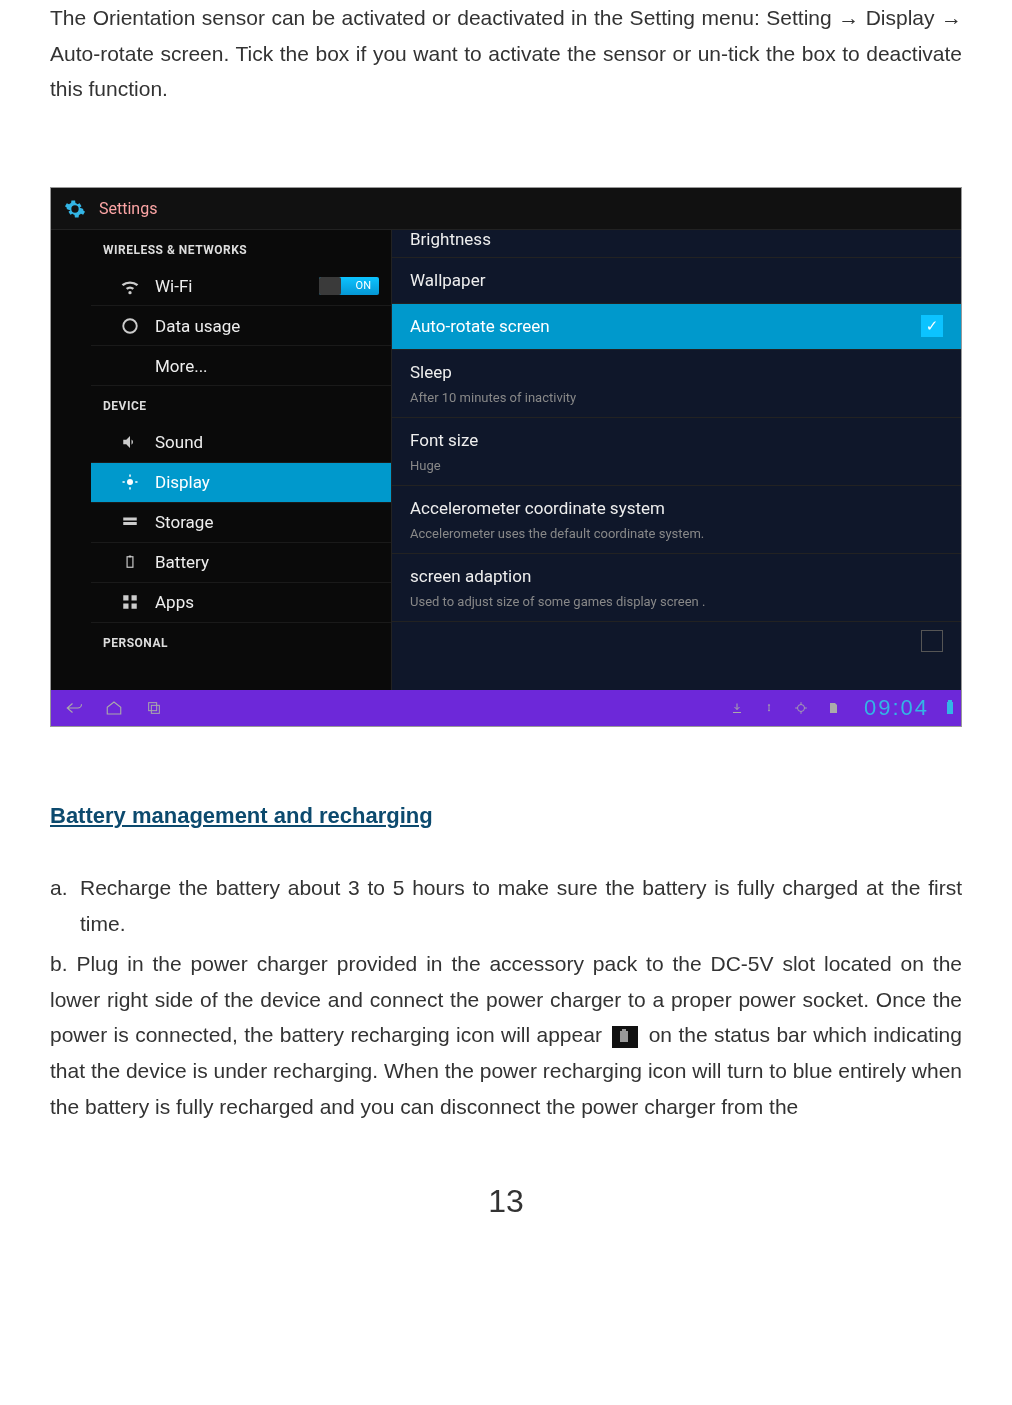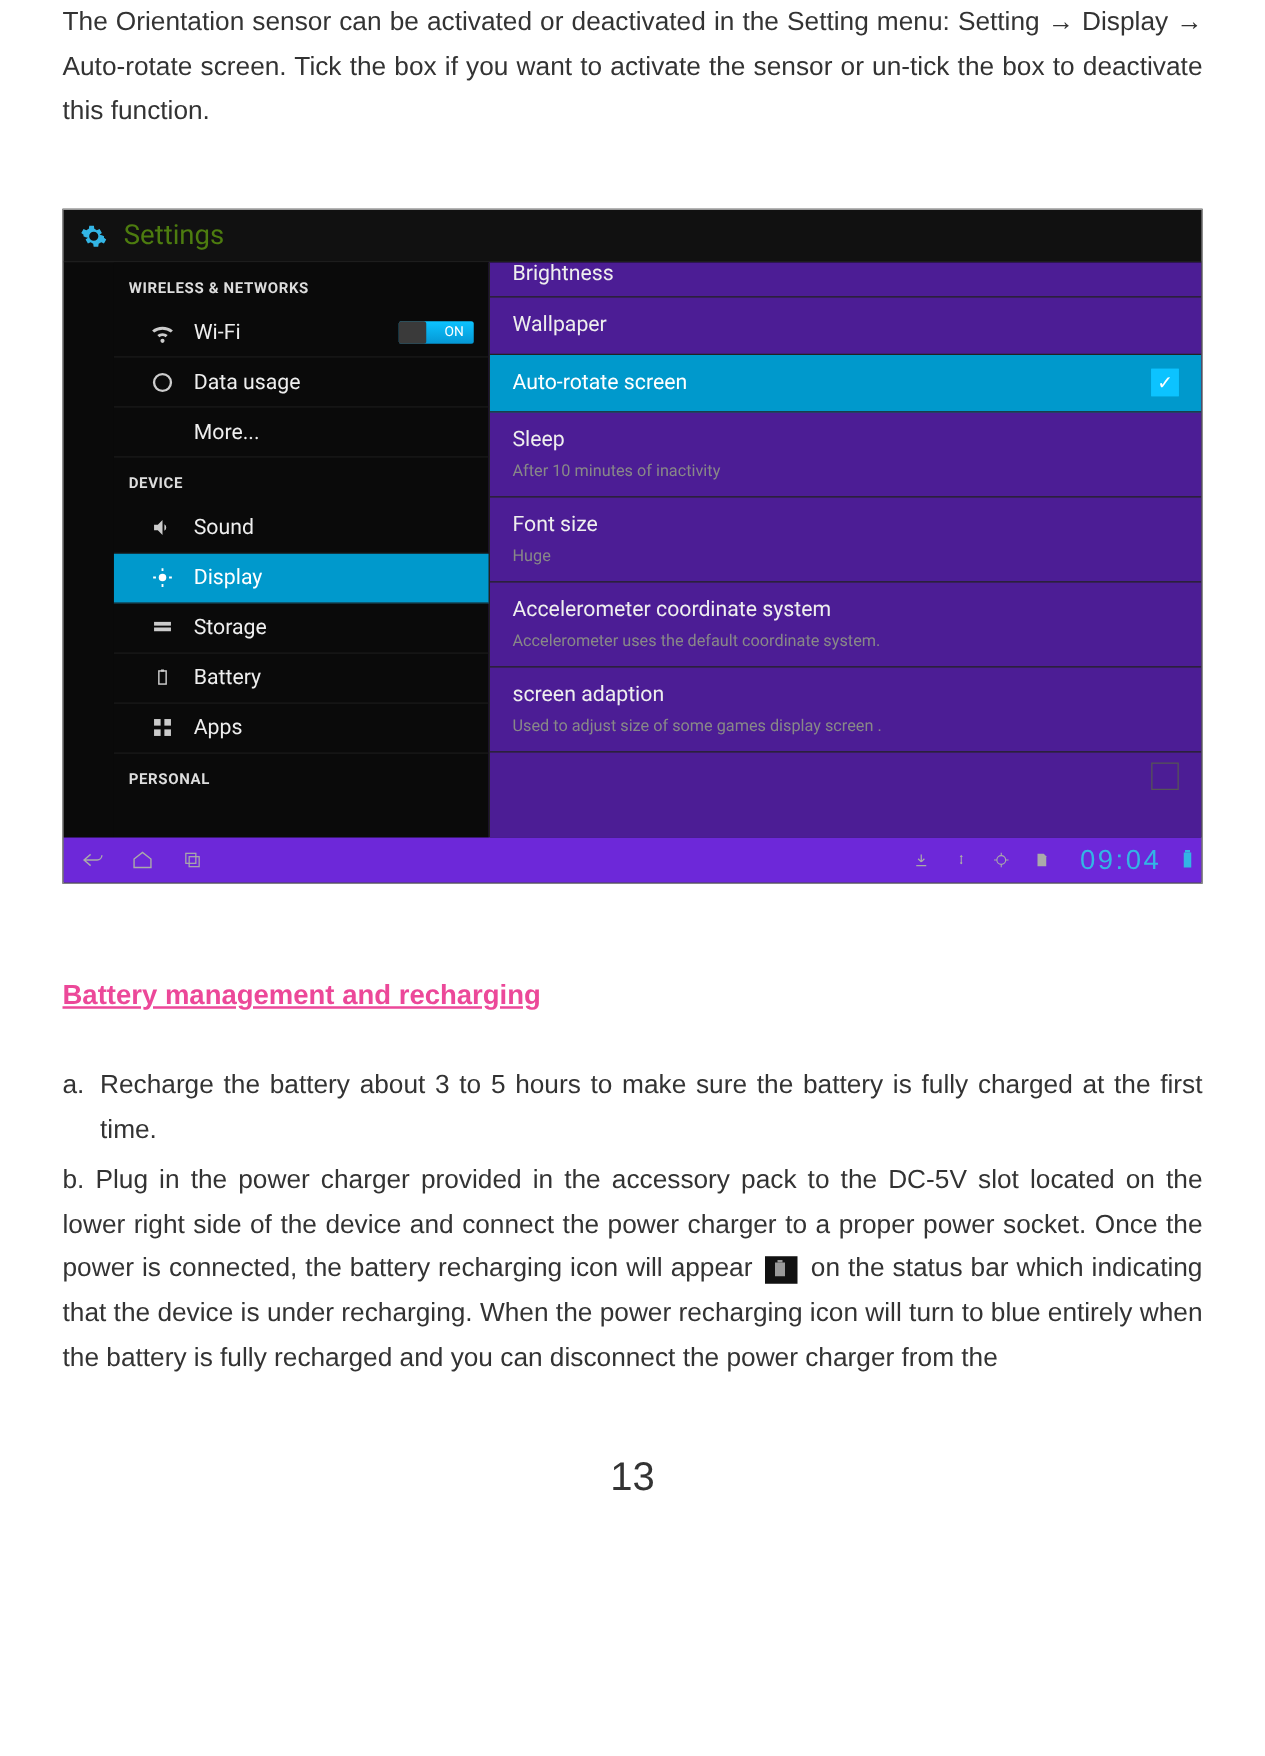--- a/index.html
+++ b/index.html
@@ -5,21 +5,21 @@
   * { box-sizing: border-box; margin: 0; padding: 0; }
   body {
     width: 1012px;
     background: #fff;
     font-family: "Verdana", "Geneva", sans-serif;
     color: #333333;
     font-size: 21px;
     line-height: 1.7;
     padding: 0px 50px 40px 50px;
   }
-  .intro-paragraph { text-align: justify; margin-bottom: 60px; }
+  .intro-paragraph { text-align: justify; margin-bottom: 80px; }
 
   
   .screenshot {
     width: 912px;
     height: 540px;
     background: #000;
     position: relative;
     font-family: "Roboto", "Arial", sans-serif;
     color: #ddd;
     margin: 0 auto 70px auto;
@@ -33,21 +33,21 @@
     padding: 0 12px;
     background: #111;
     border-bottom: 1px solid #222;
   }
   .ss-header-icon {
     width: 24px; height: 24px;
     margin-right: 12px;
     display: flex; align-items: center; justify-content: center;
   }
   .ss-header-title {
-    font-size: 22px; color: #4d7c0f;
+    font-size: 16px; color: #fca5a5;
   }
 
   .ss-body {
     position: absolute;
     top: 42px; left: 0; right: 0; bottom: 36px;
     display: flex;
     background: #0a0a0a;
     padding-left: 40px;
   }
 
@@ -98,21 +98,21 @@
     content:"";
     position:absolute;
     left:0; top:0; bottom:0;
     width:22px;
     background:#3a3a3a;
     border-radius:2px;
   }
 
   .ss-content {
     flex: 1;
-    background: #4c1d95;
+    background: #0f172a;
     border-left: 1px solid #222;
     overflow: hidden;
   }
   .ss-row {
     padding: 8px 18px;
     border-bottom: 1px solid #222;
     display: flex;
     flex-direction: column;
     justify-content: center;
     min-height: 44px;
@@ -163,21 +163,21 @@
     font-family: "Arial Narrow", Arial, sans-serif;
   }
   .battery-small{
     width:6px; height:12px; background:#33b5e5; position:relative; margin-left:4px;
   }
   .battery-small::after{content:"";position:absolute;top:-2px;left:1px;width:4px;height:2px;background:#33b5e5;}
 
   .section-heading {
     text-decoration: underline;
     font-size: 22px;
-    color: #ec4899;
+    color: #0c4a6e;
     margin: 0 0 36px 0;
   }
   .list-item { display:flex; margin-bottom: 4px; text-align: justify;}
   .list-marker { width: 30px; flex-shrink:0; }
   .list-body { flex:1; }
   .continuation { text-align: justify; }
 
   .inline-icon {
     display: inline-block;
     width: 26px; height: 22px;

